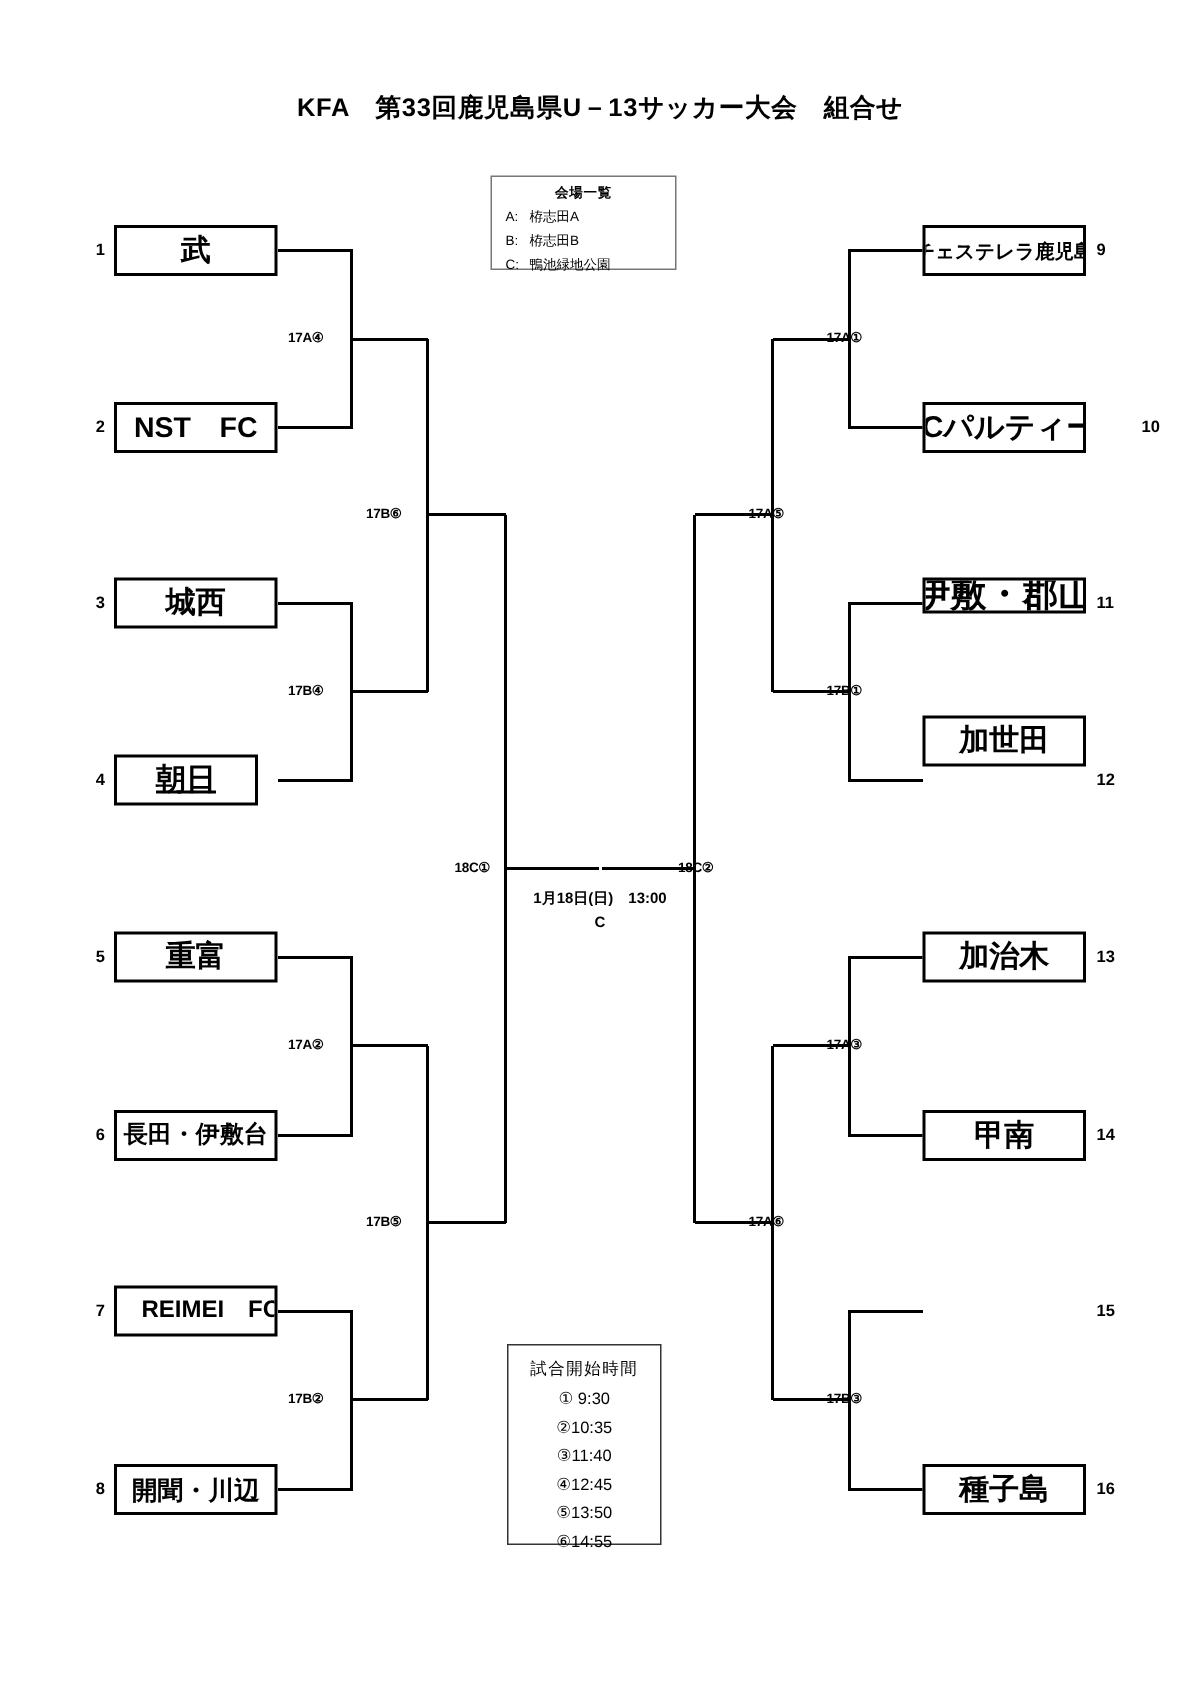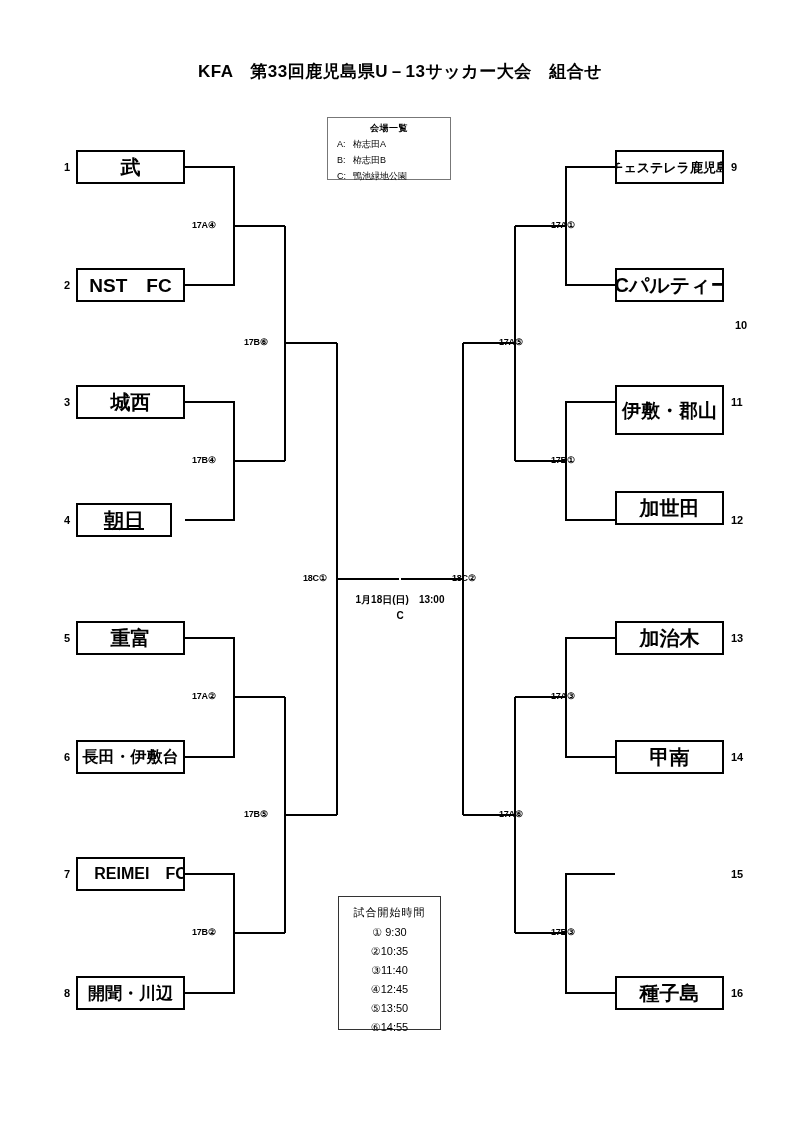--- a/index.html
+++ b/index.html
@@ -225,28 +225,28 @@
   </div>
 
   <div class="team-box" style="left:615px; top:150px; width:109px; height:34px; font-size:13px;">
     <span>チェステレラ鹿児島</span>
   </div>
   <div class="seed-num seed-right" style="left:731px; top:159px; width:20px; height:16px;">9</div>
 
   <div class="team-box" style="left:615px; top:268px; width:109px; height:34px; font-size:20px;">
     <span>AFCパルティーダ</span>
   </div>
-  <div class="seed-num seed-right" style="left:735px; top:277px; width:20px; height:16px;margin-top:40px;">10</div>
-
-  <div class="team-box" style="left:615px; top:385px; width:109px; height:50px; font-size:19px;">
+  <div class="seed-num seed-right" style="left:761px; top:277px; width:20px; height:16px;">10</div>
+
+  <div class="team-box" style="left:615px; top:385px; width:109px; height:24px; font-size:24px;">
     <span>伊敷・郡山</span>
   </div>
   <div class="seed-num seed-right" style="left:731px; top:394px; width:20px; height:16px;">11</div>
 
-  <div class="team-box" style="left:615px; top:491px; width:109px; height:34px; font-size:20px;">
+  <div class="team-box" style="left:615px; top:477px; width:109px; height:34px; font-size:20px;">
     <span>加世田</span>
   </div>
   <div class="seed-num seed-right" style="left:731px; top:512px; width:20px; height:16px;">12</div>
 
   <div class="team-box" style="left:615px; top:621px; width:109px; height:34px; font-size:20px;">
     <span>加治木</span>
   </div>
   <div class="seed-num seed-right" style="left:731px; top:630px; width:20px; height:16px;">13</div>
 
   <div class="team-box" style="left:615px; top:740px; width:109px; height:34px; font-size:20px;">

